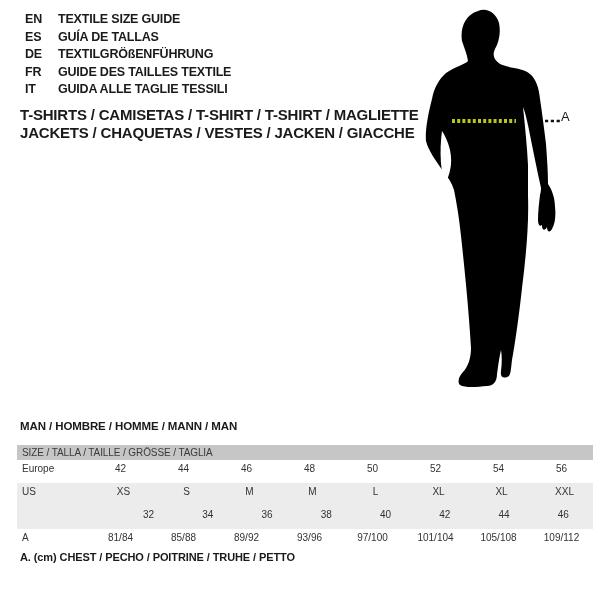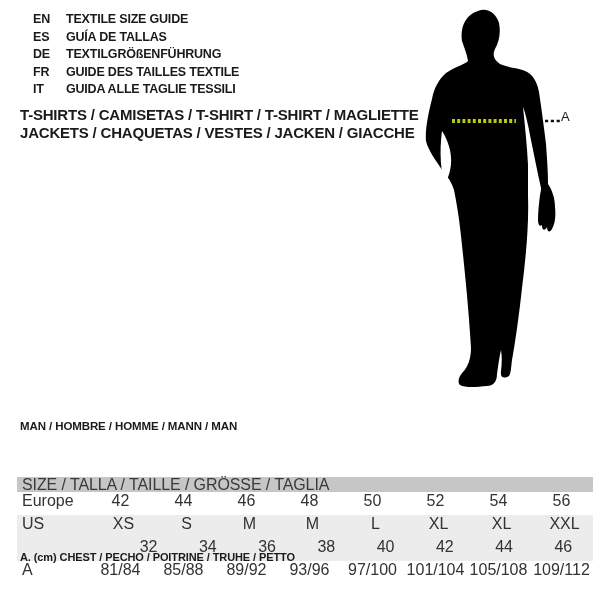--- a/index.html
+++ b/index.html
@@ -1,38 +1,38 @@
 <!DOCTYPE html>
 <html><head>
 <meta charset="utf-8">
 <style>
   * { margin:0; padding:0; box-sizing:border-box; }
   html,body { background:#ffffff; }
   body { font-family:"Liberation Sans","DejaVu Sans",sans-serif; color:#1a1a1a; }
   .canvas { position:relative; width:600px; height:600px; background:#fff; overflow:hidden; }
 
   
-  .lang-list { position:absolute; left:25px; top:11px;margin-left:8px; }
+  .lang-list { position:absolute; left:25px; top:11px; }
   .lang-row { display:flex; height:17.5px; line-height:17.5px; }
   .lang-code { width:33px; font-size:12.5px; font-weight:700; letter-spacing:-0.2px; }
   .lang-label { font-size:12.5px; font-weight:700; letter-spacing:-0.2px; white-space:nowrap; }
 
   
   .categories { position:absolute; left:20px; top:106px; }
   .cat-line { font-size:15px; font-weight:700; letter-spacing:-0.2px; line-height:18px; white-space:nowrap; }
 
   
   .figure-svg { position:absolute; left:415px; top:4px; width:165px; height:396px; }
   .measure-label { position:absolute; left:561px; top:109px; font-size:13px; font-weight:500; letter-spacing:-0.3px; }
 
   
   .section-title { position:absolute; left:20px; top:420px; font-size:11.5px; font-weight:700; letter-spacing:-0.1px; }
 
   
-  .size-table { position:absolute; left:17px; top:445px; width:576px; font-size:16px; color:#333;margin-top:32px; }
+  .size-table { position:absolute; left:17px; top:445px; width:576px; font-size:10px; color:#333; }
   .thead { height:15px; line-height:15px; padding-left:5px; color:#3a3a3a; letter-spacing:-0.1px; }
   .trow { display:flex; height:23px; line-height:17px; }
   .tlabel { width:72px; padding-left:5px; text-align:left; }
   .tcell { flex:1; text-align:center; }
 
   
   .footnote { position:absolute; left:20px; top:551px; font-size:11px; font-weight:700; letter-spacing:-0.1px; }
 </style>
 </head>
 <body>

